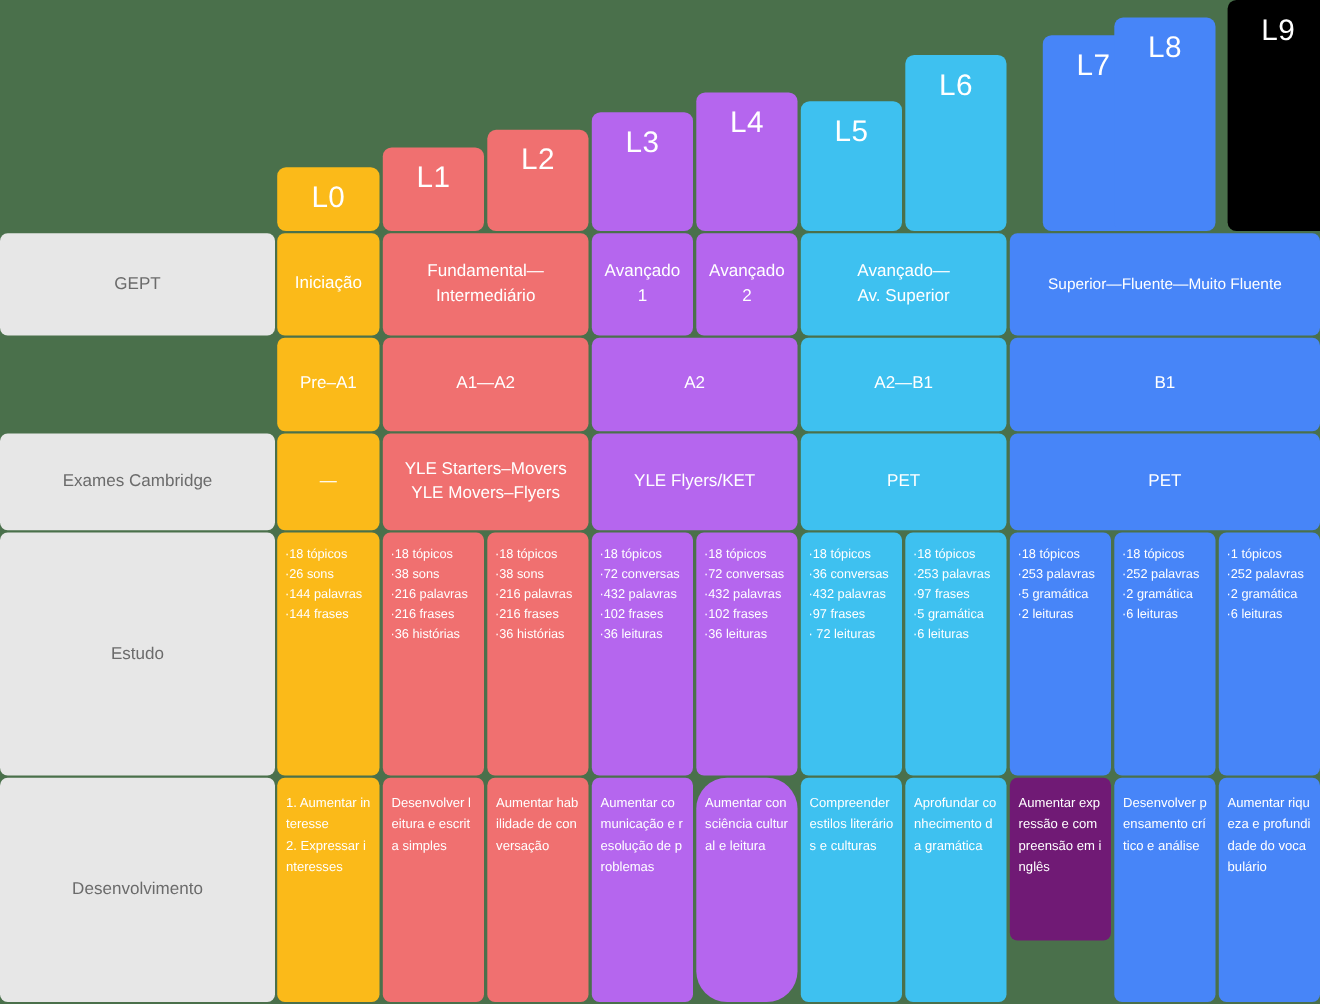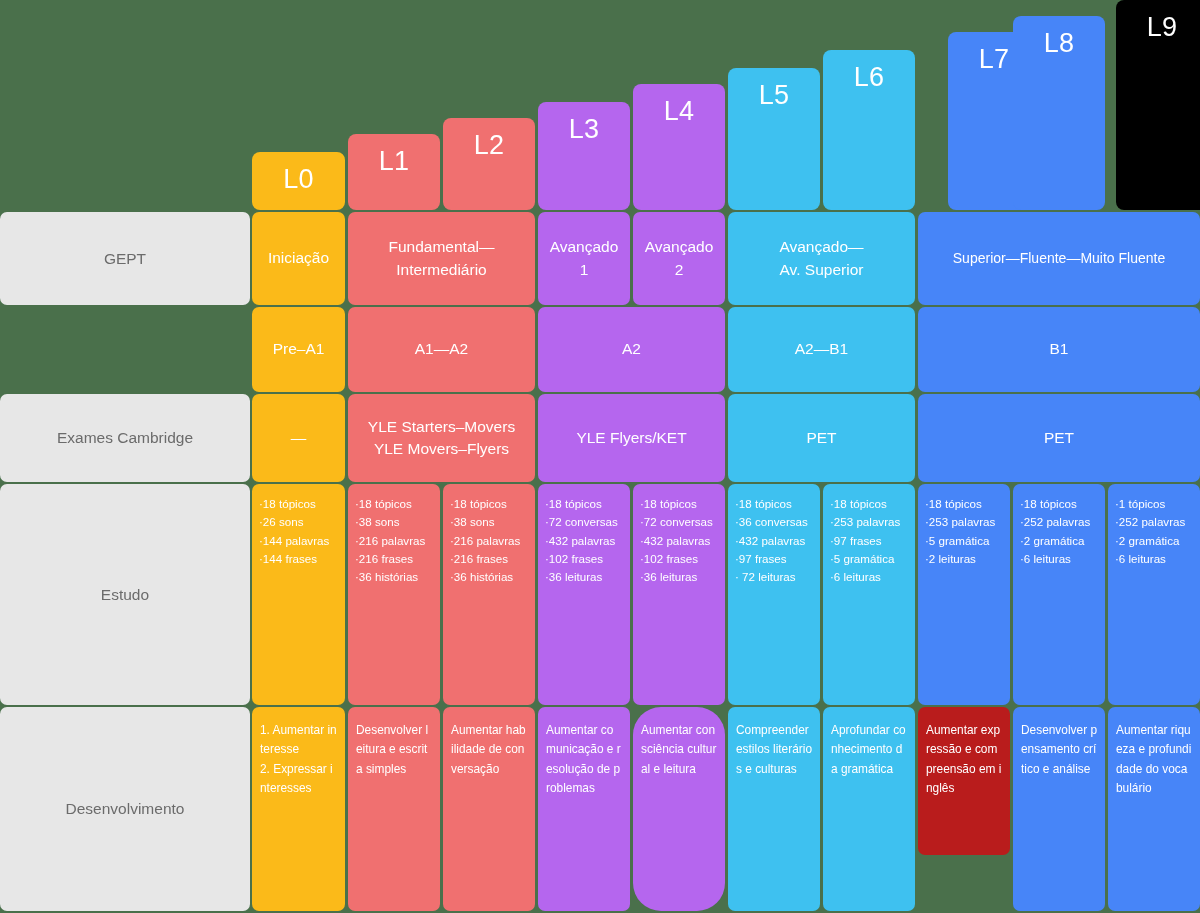--- a/index.html
+++ b/index.html
@@ -95,21 +95,21 @@
       </div>
       <div class="stair" style="left: 443px; width: 92px; height: 92px; background: rgb(240, 112, 112);">
         <span>L2</span>
       </div>
       <div class="stair" style="left: 538px; width: 92px; height: 108px; background: rgb(181, 102, 238);">
         <span>L3</span>
       </div>
       <div class="stair" style="left: 633px; width: 92px; height: 126px; background: rgb(181, 102, 238);">
         <span>L4</span>
       </div>
-      <div class="stair" style="left: 728px; width: 92px; height: 142px; background: rgb(62, 193, 240); margin-top: 16px;">
+      <div class="stair" style="left: 728px; width: 92px; height: 118px; background: rgb(62, 193, 240); margin-top: 16px;">
         <span>L5</span>
       </div>
       <div class="stair" style="left: 823px; width: 92px; height: 160px; background: rgb(62, 193, 240);">
         <span>L6</span>
       </div>
       <div class="stair" style="left: 948px; width: 92px; height: 178px; background: rgb(71, 133, 248);">
         <span>L7</span>
       </div>
       <div class="stair" style="left: 1013px; width: 92px; height: 194px; background: rgb(71, 133, 248);">
         <span>L8</span>
@@ -251,17 +251,17 @@
         <div class="li">·6 leituras</div>
       </div>
       <div class="cell dev" style="left: 252px; top: 497px; width: 93px; height: 204px; background: rgb(251, 186, 25);"><span style="white-space: pre-line;">1. Aumentar interesse
 2. Expressar interesses</span></div>
       <div class="cell dev" style="left: 348px; top: 497px; width: 92px; height: 204px; background: rgb(240, 112, 112);"><span style="white-space: pre-line;">Desenvolver leitura e escrita simples</span></div>
       <div class="cell dev" style="left: 443px; top: 497px; width: 92px; height: 204px; background: rgb(240, 112, 112);"><span style="white-space: pre-line;">Aumentar habilidade de conversação</span></div>
       <div class="cell dev" style="left: 538px; top: 497px; width: 92px; height: 204px; background: rgb(181, 102, 238);"><span style="white-space: pre-line;">Aumentar comunicação e resolução de problemas</span></div>
       <div class="cell dev" style="left: 633px; top: 497px; width: 92px; height: 204px; background: rgb(181, 102, 238); border-radius: 28px;"><span style="white-space: pre-line;">Aumentar consciência cultural e leitura</span></div>
       <div class="cell dev" style="left: 728px; top: 497px; width: 92px; height: 204px; background: rgb(62, 193, 240);"><span style="white-space: pre-line;">Compreender estilos literários e culturas</span></div>
       <div class="cell dev" style="left: 823px; top: 497px; width: 92px; height: 204px; background: rgb(62, 193, 240);"><span style="white-space: pre-line;">Aprofundar conhecimento da gramática</span></div>
-      <div class="cell dev" style="left: 918px; top: 497px; width: 92px; height: 148px; background: #b91c1c;"><span style="white-space: pre-line;">Aumentar expressão e compreensão em inglês</span></div>
+      <div class="cell dev" style="left: 918px; top: 497px; width: 92px; height: 148px; background: #701a75;"><span style="white-space: pre-line;">Aumentar expressão e compreensão em inglês</span></div>
       <div class="cell dev" style="left: 1013px; top: 497px; width: 92px; height: 204px; background: rgb(71, 133, 248);"><span style="white-space: pre-line;">Desenvolver pensamento crítico e análise</span></div>
       <div class="cell dev" style="left: 1108px; top: 497px; width: 92px; height: 204px; background: rgb(71, 133, 248);"><span style="white-space: pre-line;">Aumentar riqueza e profundidade do vocabulário</span></div>
     </div>
 </div>
 
 </body></html>

